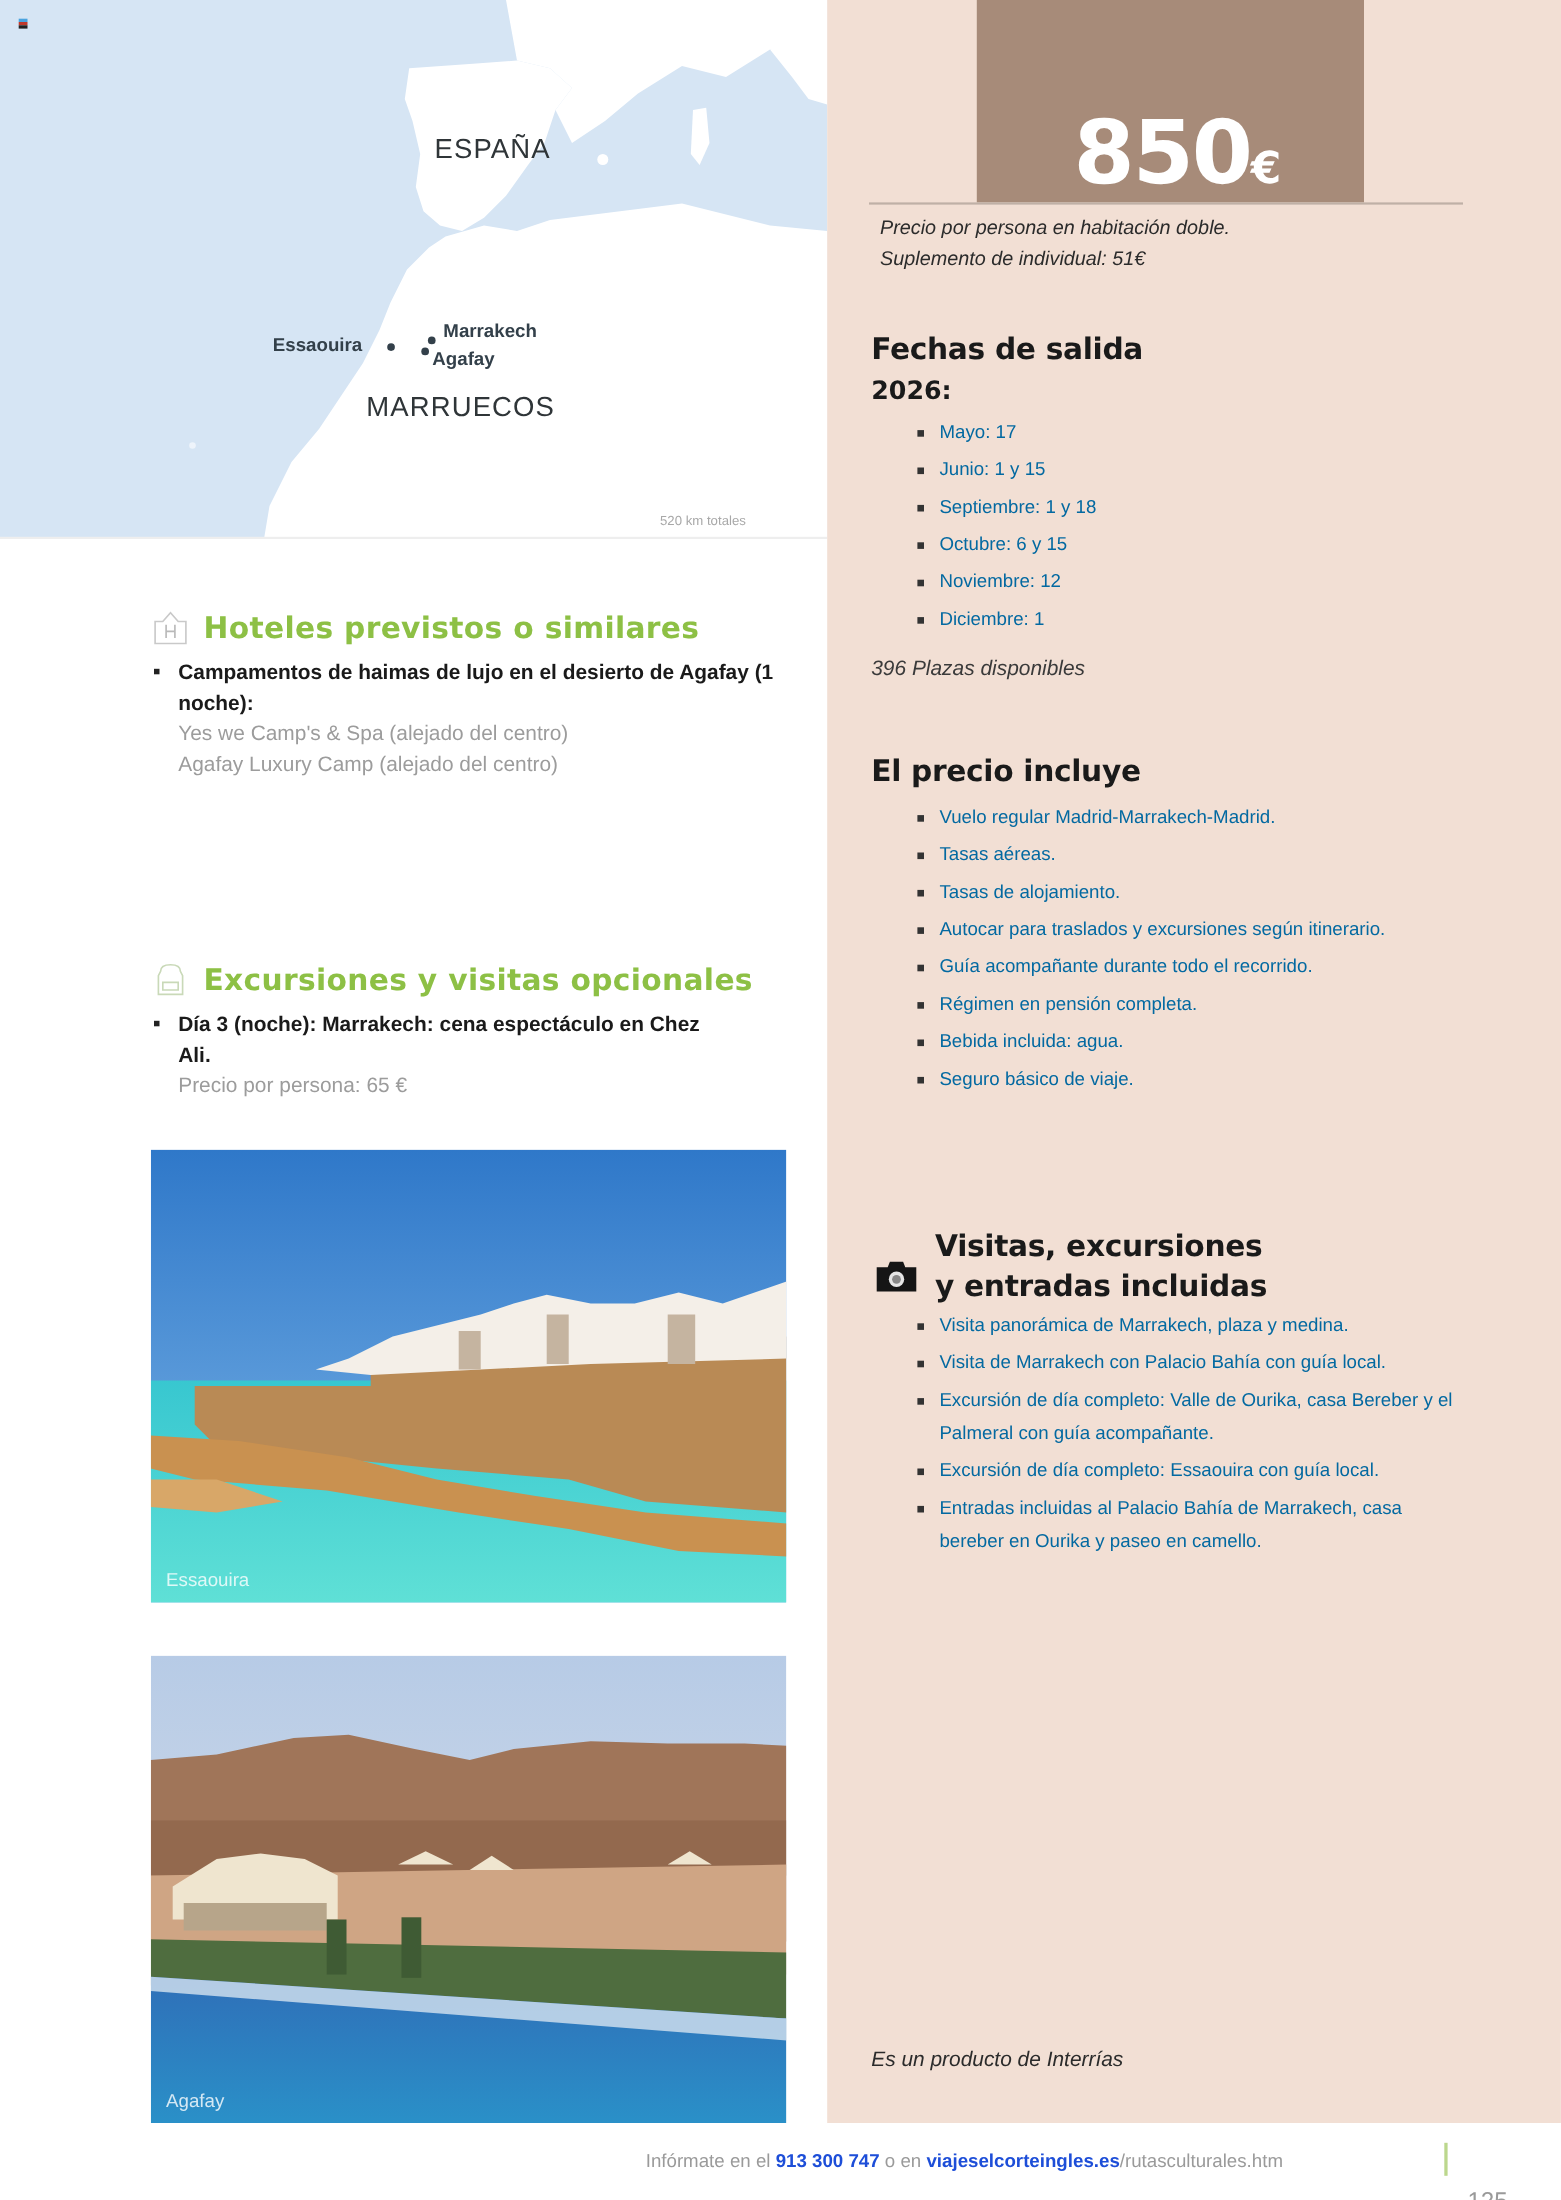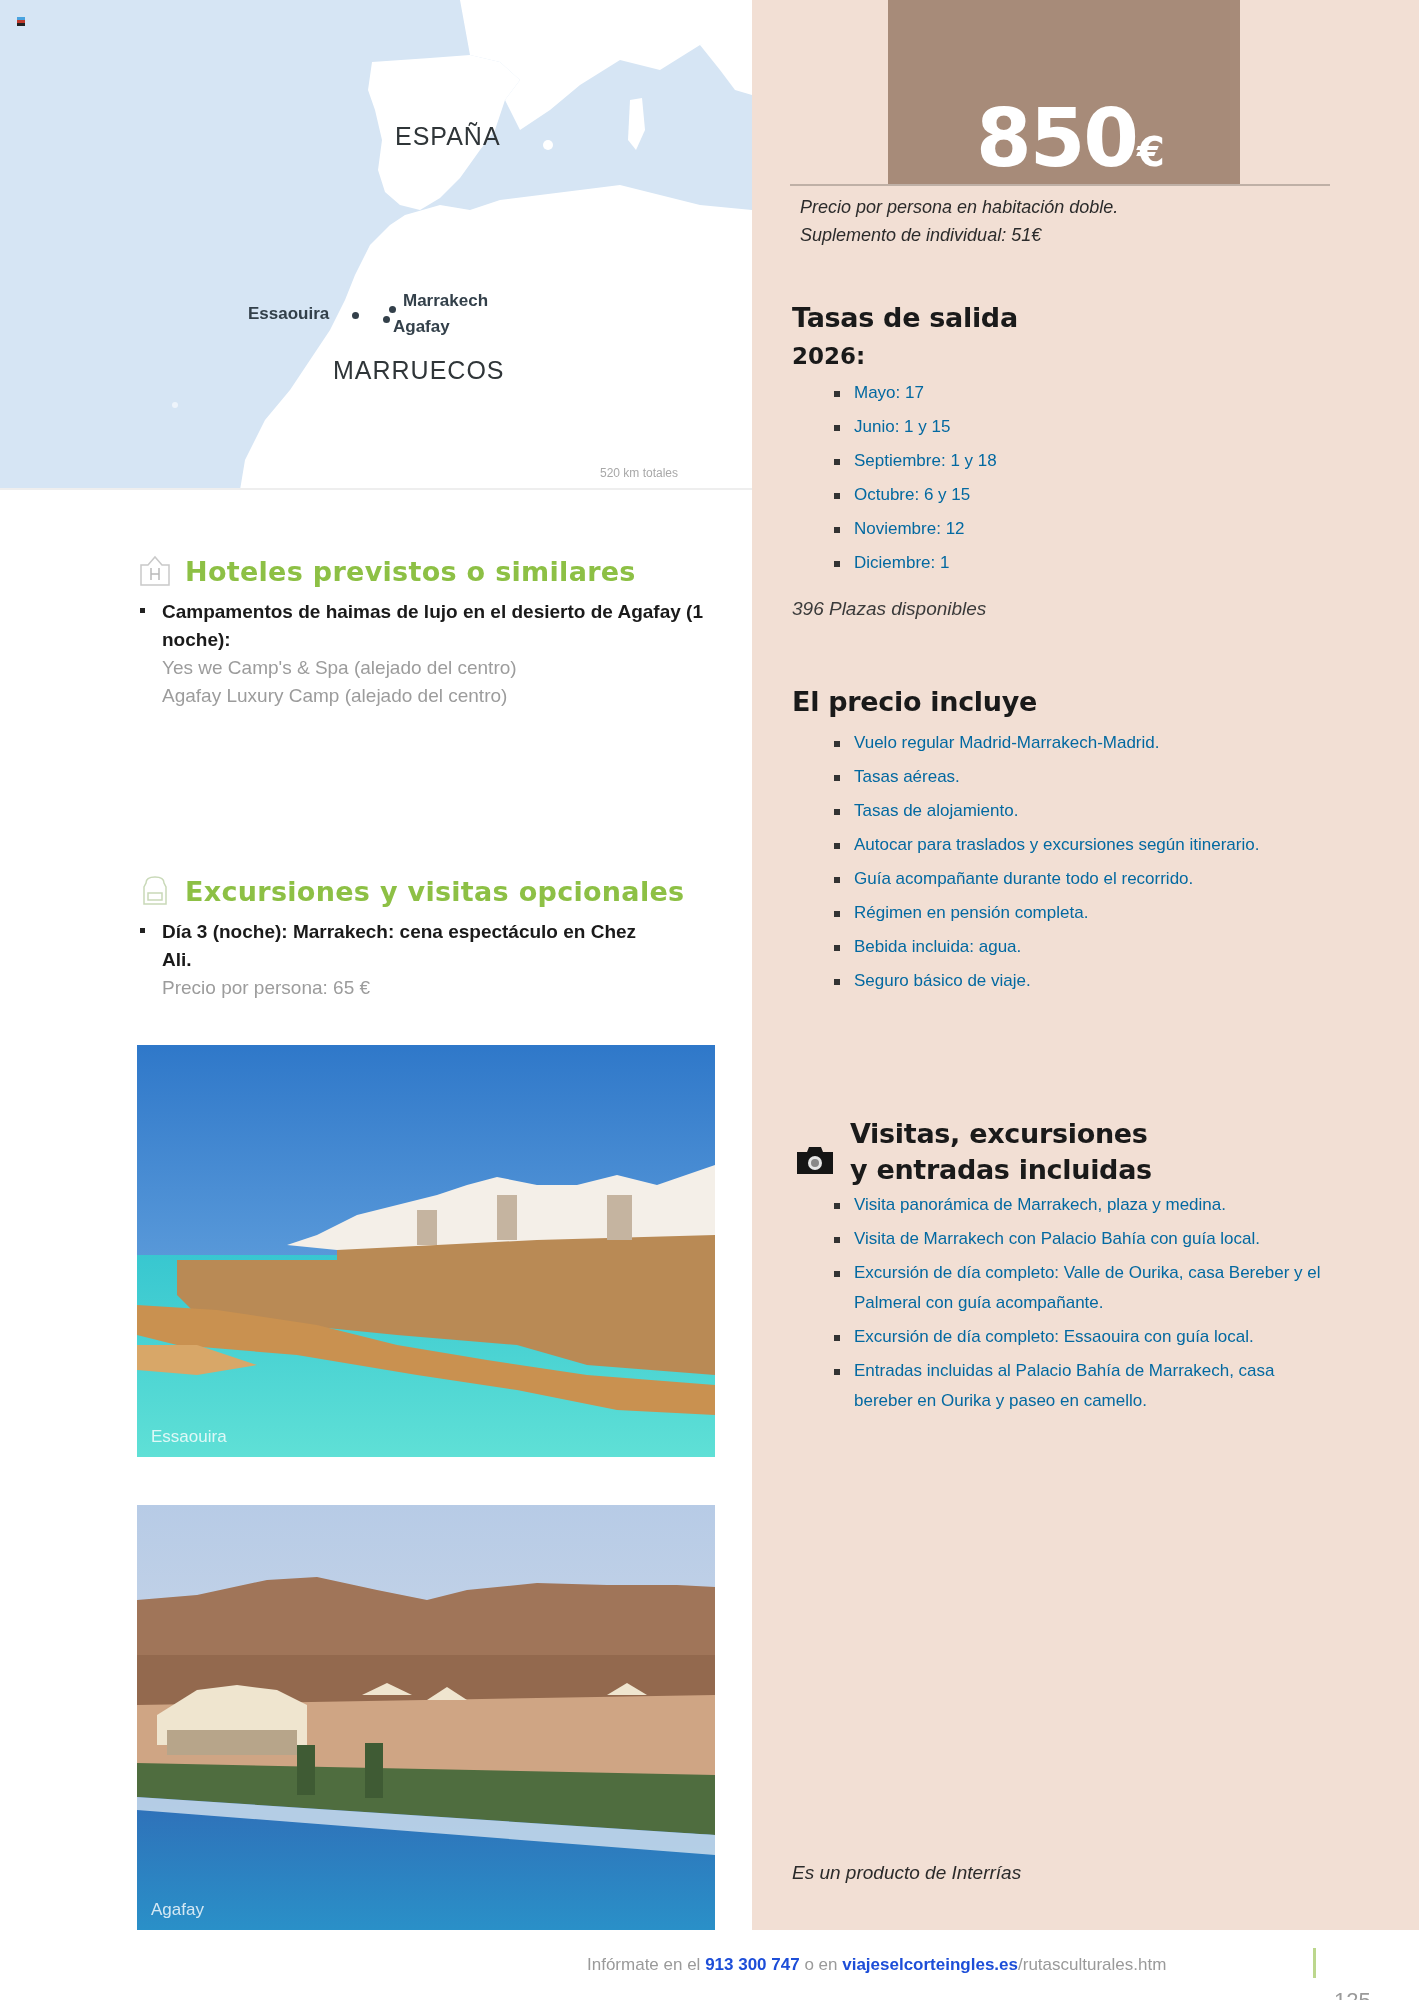--- a/index.html
+++ b/index.html
@@ -95,21 +95,21 @@
 
 <div class="side"></div>
 <div class="price-box"></div>
 <div class="price"><span>850</span><span class="cur">€</span></div>
 <div class="price-rule"></div>
 <div class="price-note">
   <div>Precio por persona en habitación doble.</div>
   <div>Suplemento de individual: 51€</div>
 </div>
 
-<div class="r-h" style="top:302px;">Tasas de salida</div>
+<div class="r-h" style="top:302px;">Fechas de salida</div>
 <div class="r-year">2026:</div>
 <ul class="r-list" style="top:378px;">
   <li>Mayo:  17</li>
   <li>Junio:  1 y 15</li>
   <li>Septiembre: 1 y 18</li>
   <li>Octubre:   6 y 15</li>
   <li>Noviembre:  12</li>
   <li>Diciembre: 1</li>
 </ul>
 <div class="plazas">396  Plazas disponibles</div>

